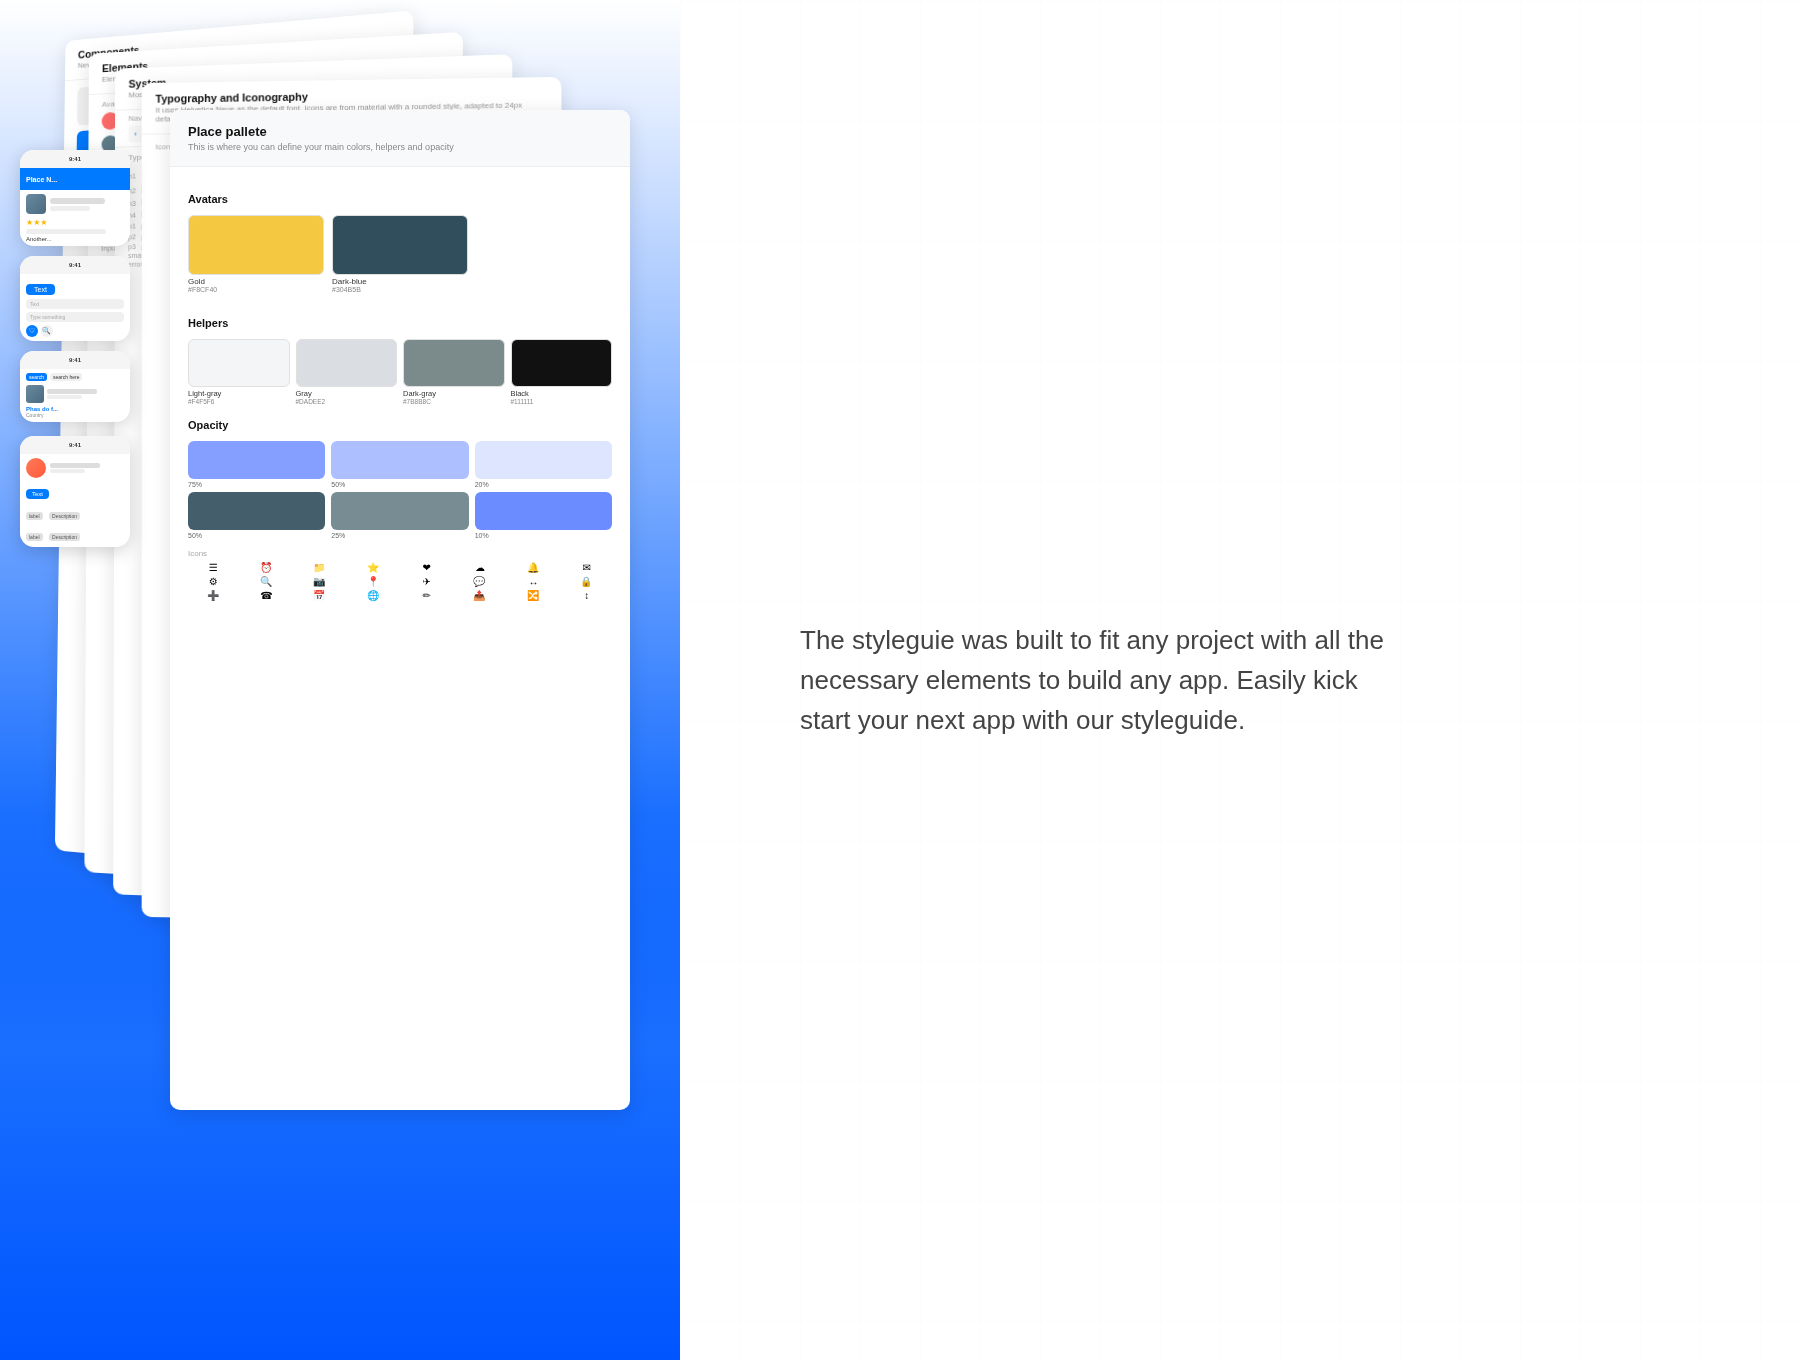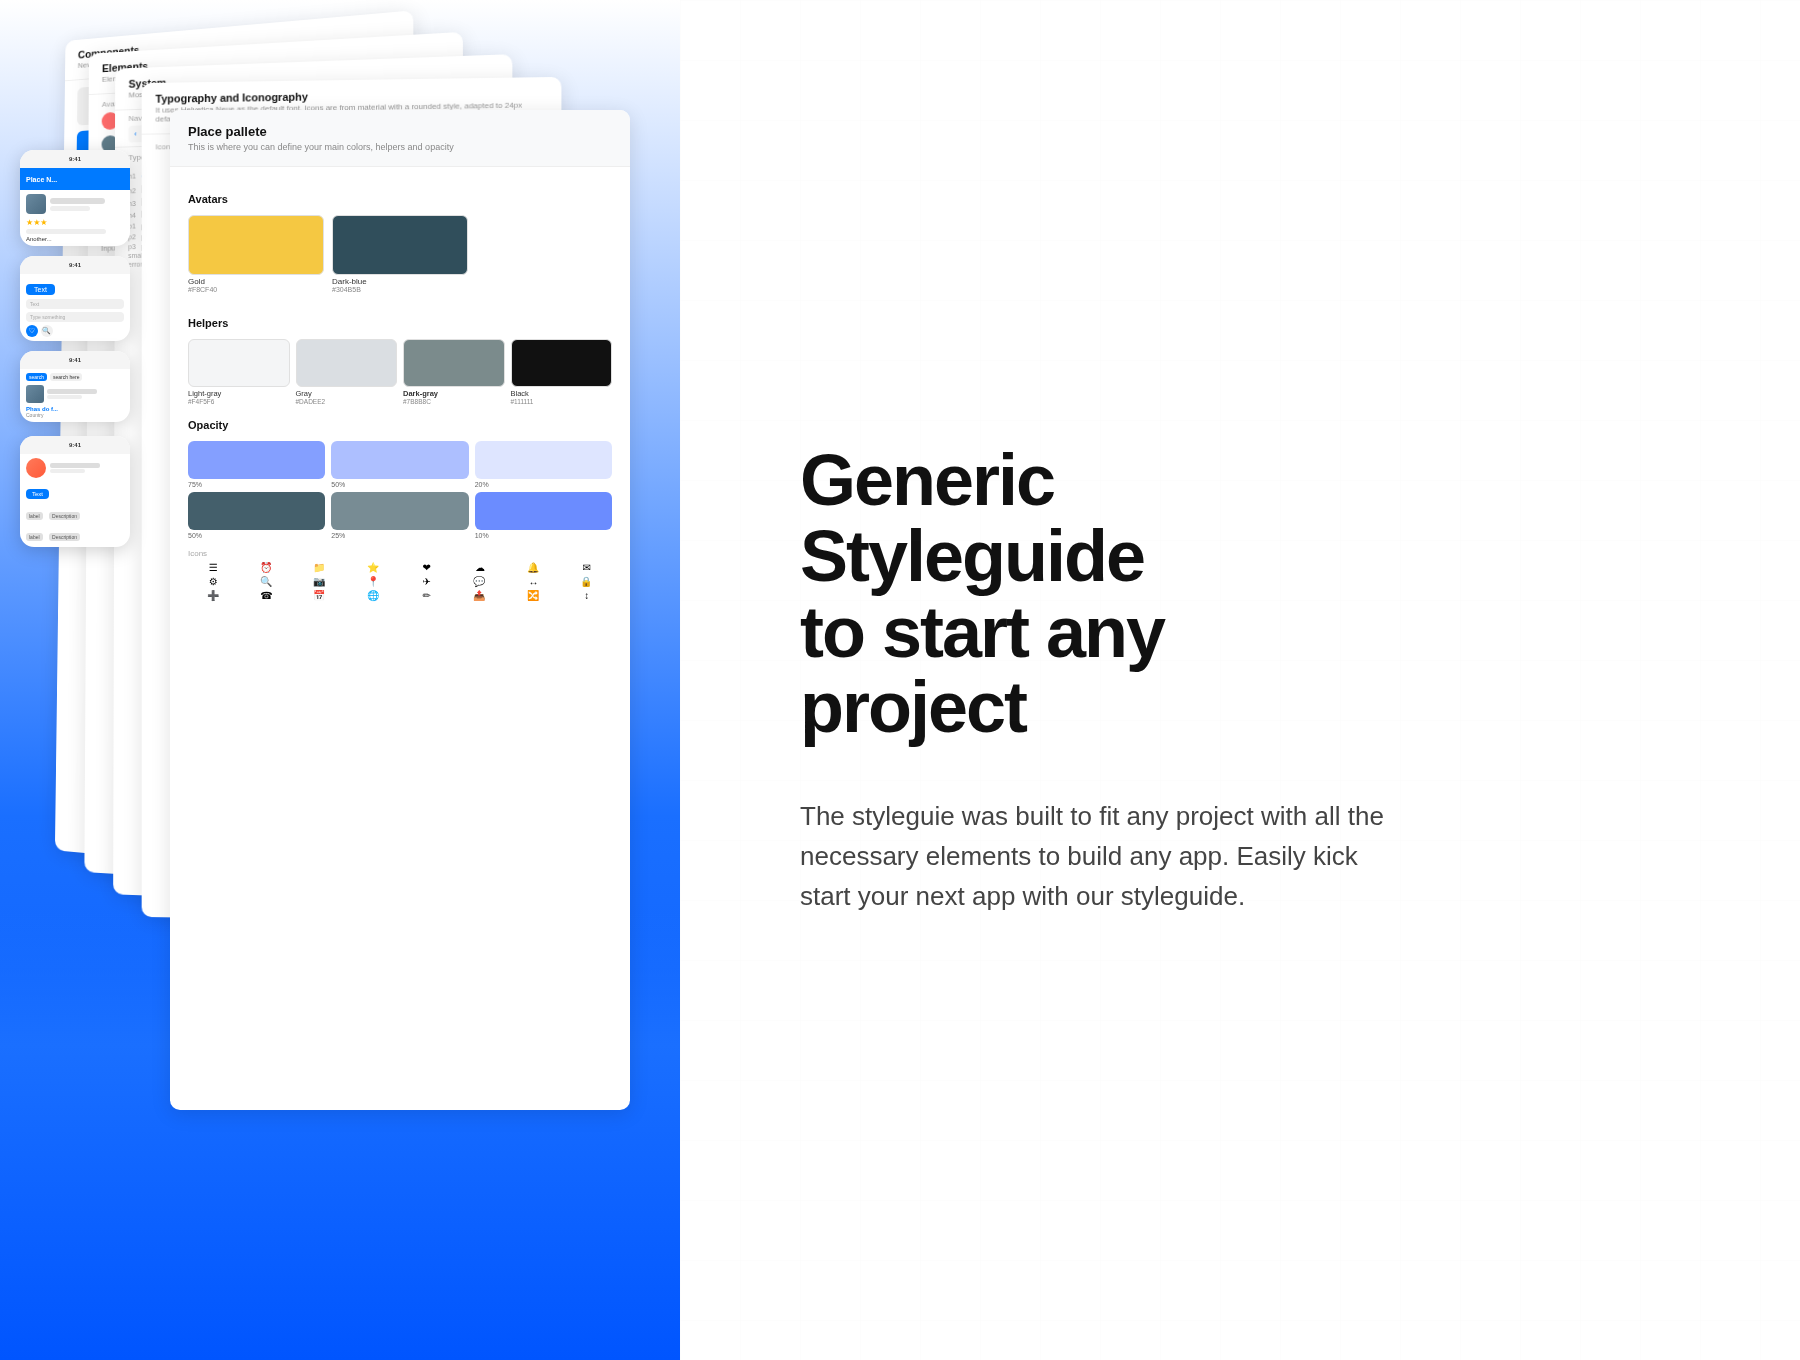--- a/index.html
+++ b/index.html
@@ -377,21 +377,21 @@
           <div style="font-size:7.5px;color:#333;margin-top:2px;">Light-gray</div>
           <div style="font-size:6.5px;color:#888;">#F4F5F6</div>
         </div>
         <div style="flex:1;">
           <div style="height:48px; background:#dadee2; border-radius:6px; border:1px solid #e0e0e0;"></div>
           <div style="font-size:7.5px;color:#333;margin-top:2px;">Gray</div>
           <div style="font-size:6.5px;color:#888;">#DADEE2</div>
         </div>
         <div style="flex:1;">
           <div style="height:48px; background:#7b8b8c; border-radius:6px; border:1px solid #e0e0e0;"></div>
-          <div style="font-size:7.5px;color:#333;margin-top:2px;font-weight:bold;">Dark-gray</div>
+          <div style="font-size:7.5px;color:#333;margin-top:2px;">Dark-gray</div>
           <div style="font-size:6.5px;color:#888;">#7B8B8C</div>
         </div>
         <div style="flex:1;">
           <div style="height:48px; background:#111111; border-radius:6px; border:1px solid #e0e0e0;"></div>
           <div style="font-size:7.5px;color:#333;margin-top:2px;">Black</div>
           <div style="font-size:6.5px;color:#888;">#111111</div>
         </div>
       </div>
 
       <div class="section-label">Opacity</div>
@@ -569,19 +569,15 @@
   <svg class="grid-overlay" xmlns="http://www.w3.org/2000/svg">
     <defs>
       <pattern id="grid" width="60" height="60" patternUnits="userSpaceOnUse">
         <path d="M 60 0 L 0 0 0 60" fill="none" stroke="#aaa" stroke-width="0.5"></path>
       </pattern>
     </defs>
     <rect width="100%" height="100%" fill="url(#grid)"></rect>
   </svg>
 
   <div class="hero-content">
-    <h1 class="hero-title">
-      <span>Generic Styleguide</span><br>
-      <span>to start any project</span>
-    </h1>
     <p class="hero-description">The styleguie was built to fit any project with all the necessary elements to build any app. Easily kick start your next app with our styleguide.</p>
   </div>
 </div>
 
 </body></html>

